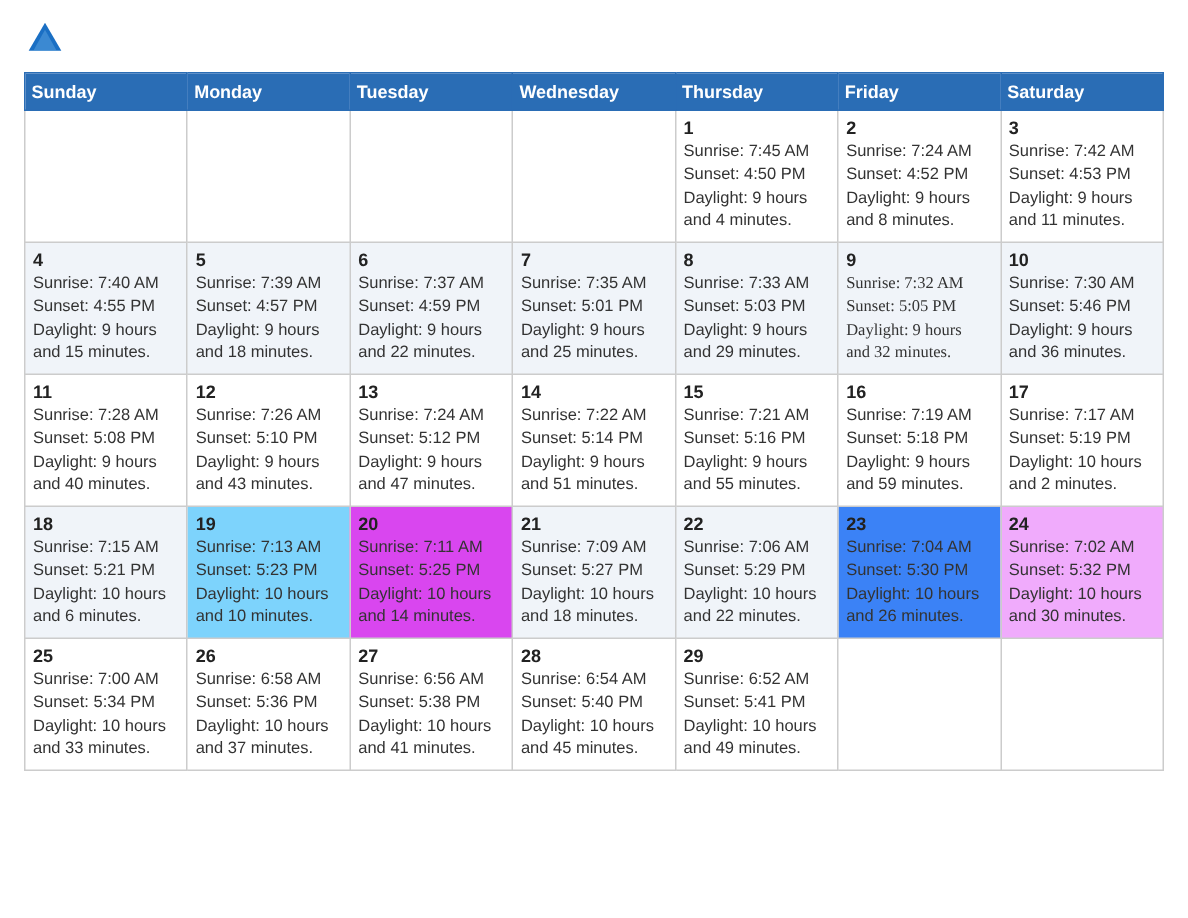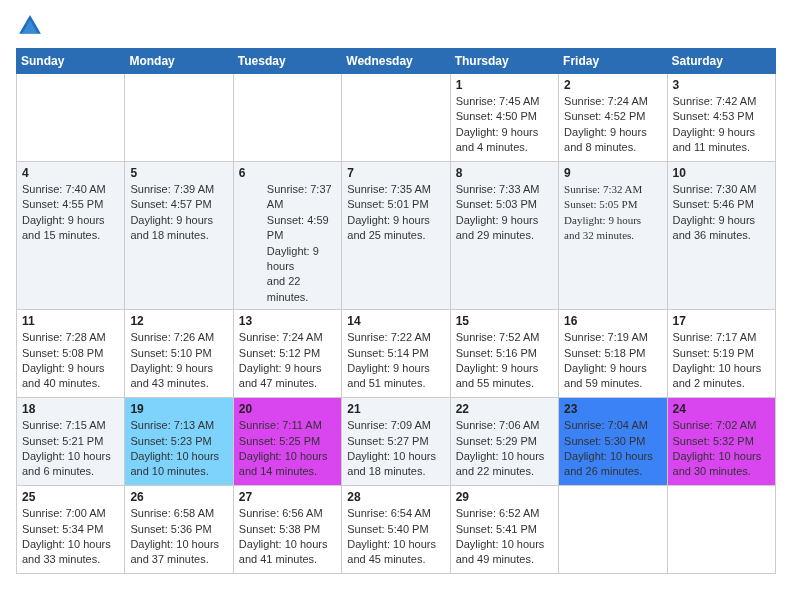--- a/index.html
+++ b/index.html
@@ -165,21 +165,21 @@
           </td>
           <td style="background: rgb(240, 244, 249);">
             <span class="day-number">5</span>
             <div class="day-info" style="white-space: pre-line;">Sunrise: 7:39 AM
 Sunset: 4:57 PM
 Daylight: 9 hours
 and 18 minutes.</div>
           </td>
           <td style="background: rgb(240, 244, 249);">
             <span class="day-number">6</span>
-            <div class="day-info" style="white-space: pre-line; margin-left: 28px;">Sunrise: 7:37 AM
+            <div class="day-info" style="white-space: pre-line;">Sunrise: 7:37 AM
 Sunset: 4:59 PM
 Daylight: 9 hours
 and 22 minutes.</div>
           </td>
           <td style="background: rgb(240, 244, 249);">
             <span class="day-number">7</span>
             <div class="day-info" style="white-space: pre-line;">Sunrise: 7:35 AM
 Sunset: 5:01 PM
 Daylight: 9 hours
 and 25 minutes.</div>
@@ -230,21 +230,21 @@
           </td>
           <td>
             <span class="day-number">14</span>
             <div class="day-info" style="white-space: pre-line;">Sunrise: 7:22 AM
 Sunset: 5:14 PM
 Daylight: 9 hours
 and 51 minutes.</div>
           </td>
           <td>
             <span class="day-number">15</span>
-            <div class="day-info" style="white-space: pre-line;">Sunrise: 7:52 AM
+            <div class="day-info" style="white-space: pre-line;">Sunrise: 7:21 AM
 Sunset: 5:16 PM
 Daylight: 9 hours
 and 55 minutes.</div>
           </td>
           <td>
             <span class="day-number">16</span>
             <div class="day-info" style="white-space: pre-line;">Sunrise: 7:19 AM
 Sunset: 5:18 PM
 Daylight: 9 hours
 and 59 minutes.</div>
@@ -293,21 +293,21 @@
 Daylight: 10 hours
 and 22 minutes.</div>
           </td>
           <td style="background: #3b82f6;">
             <span class="day-number">23</span>
             <div class="day-info" style="white-space: pre-line;">Sunrise: 7:04 AM
 Sunset: 5:30 PM
 Daylight: 10 hours
 and 26 minutes.</div>
           </td>
-          <td style="background: #d946ef;">
+          <td style="background: #f0abfc;">
             <span class="day-number">24</span>
             <div class="day-info" style="white-space: pre-line;">Sunrise: 7:02 AM
 Sunset: 5:32 PM
 Daylight: 10 hours
 and 30 minutes.</div>
           </td>
         </tr>
         <tr>
           <td>
             <span class="day-number">25</span>

